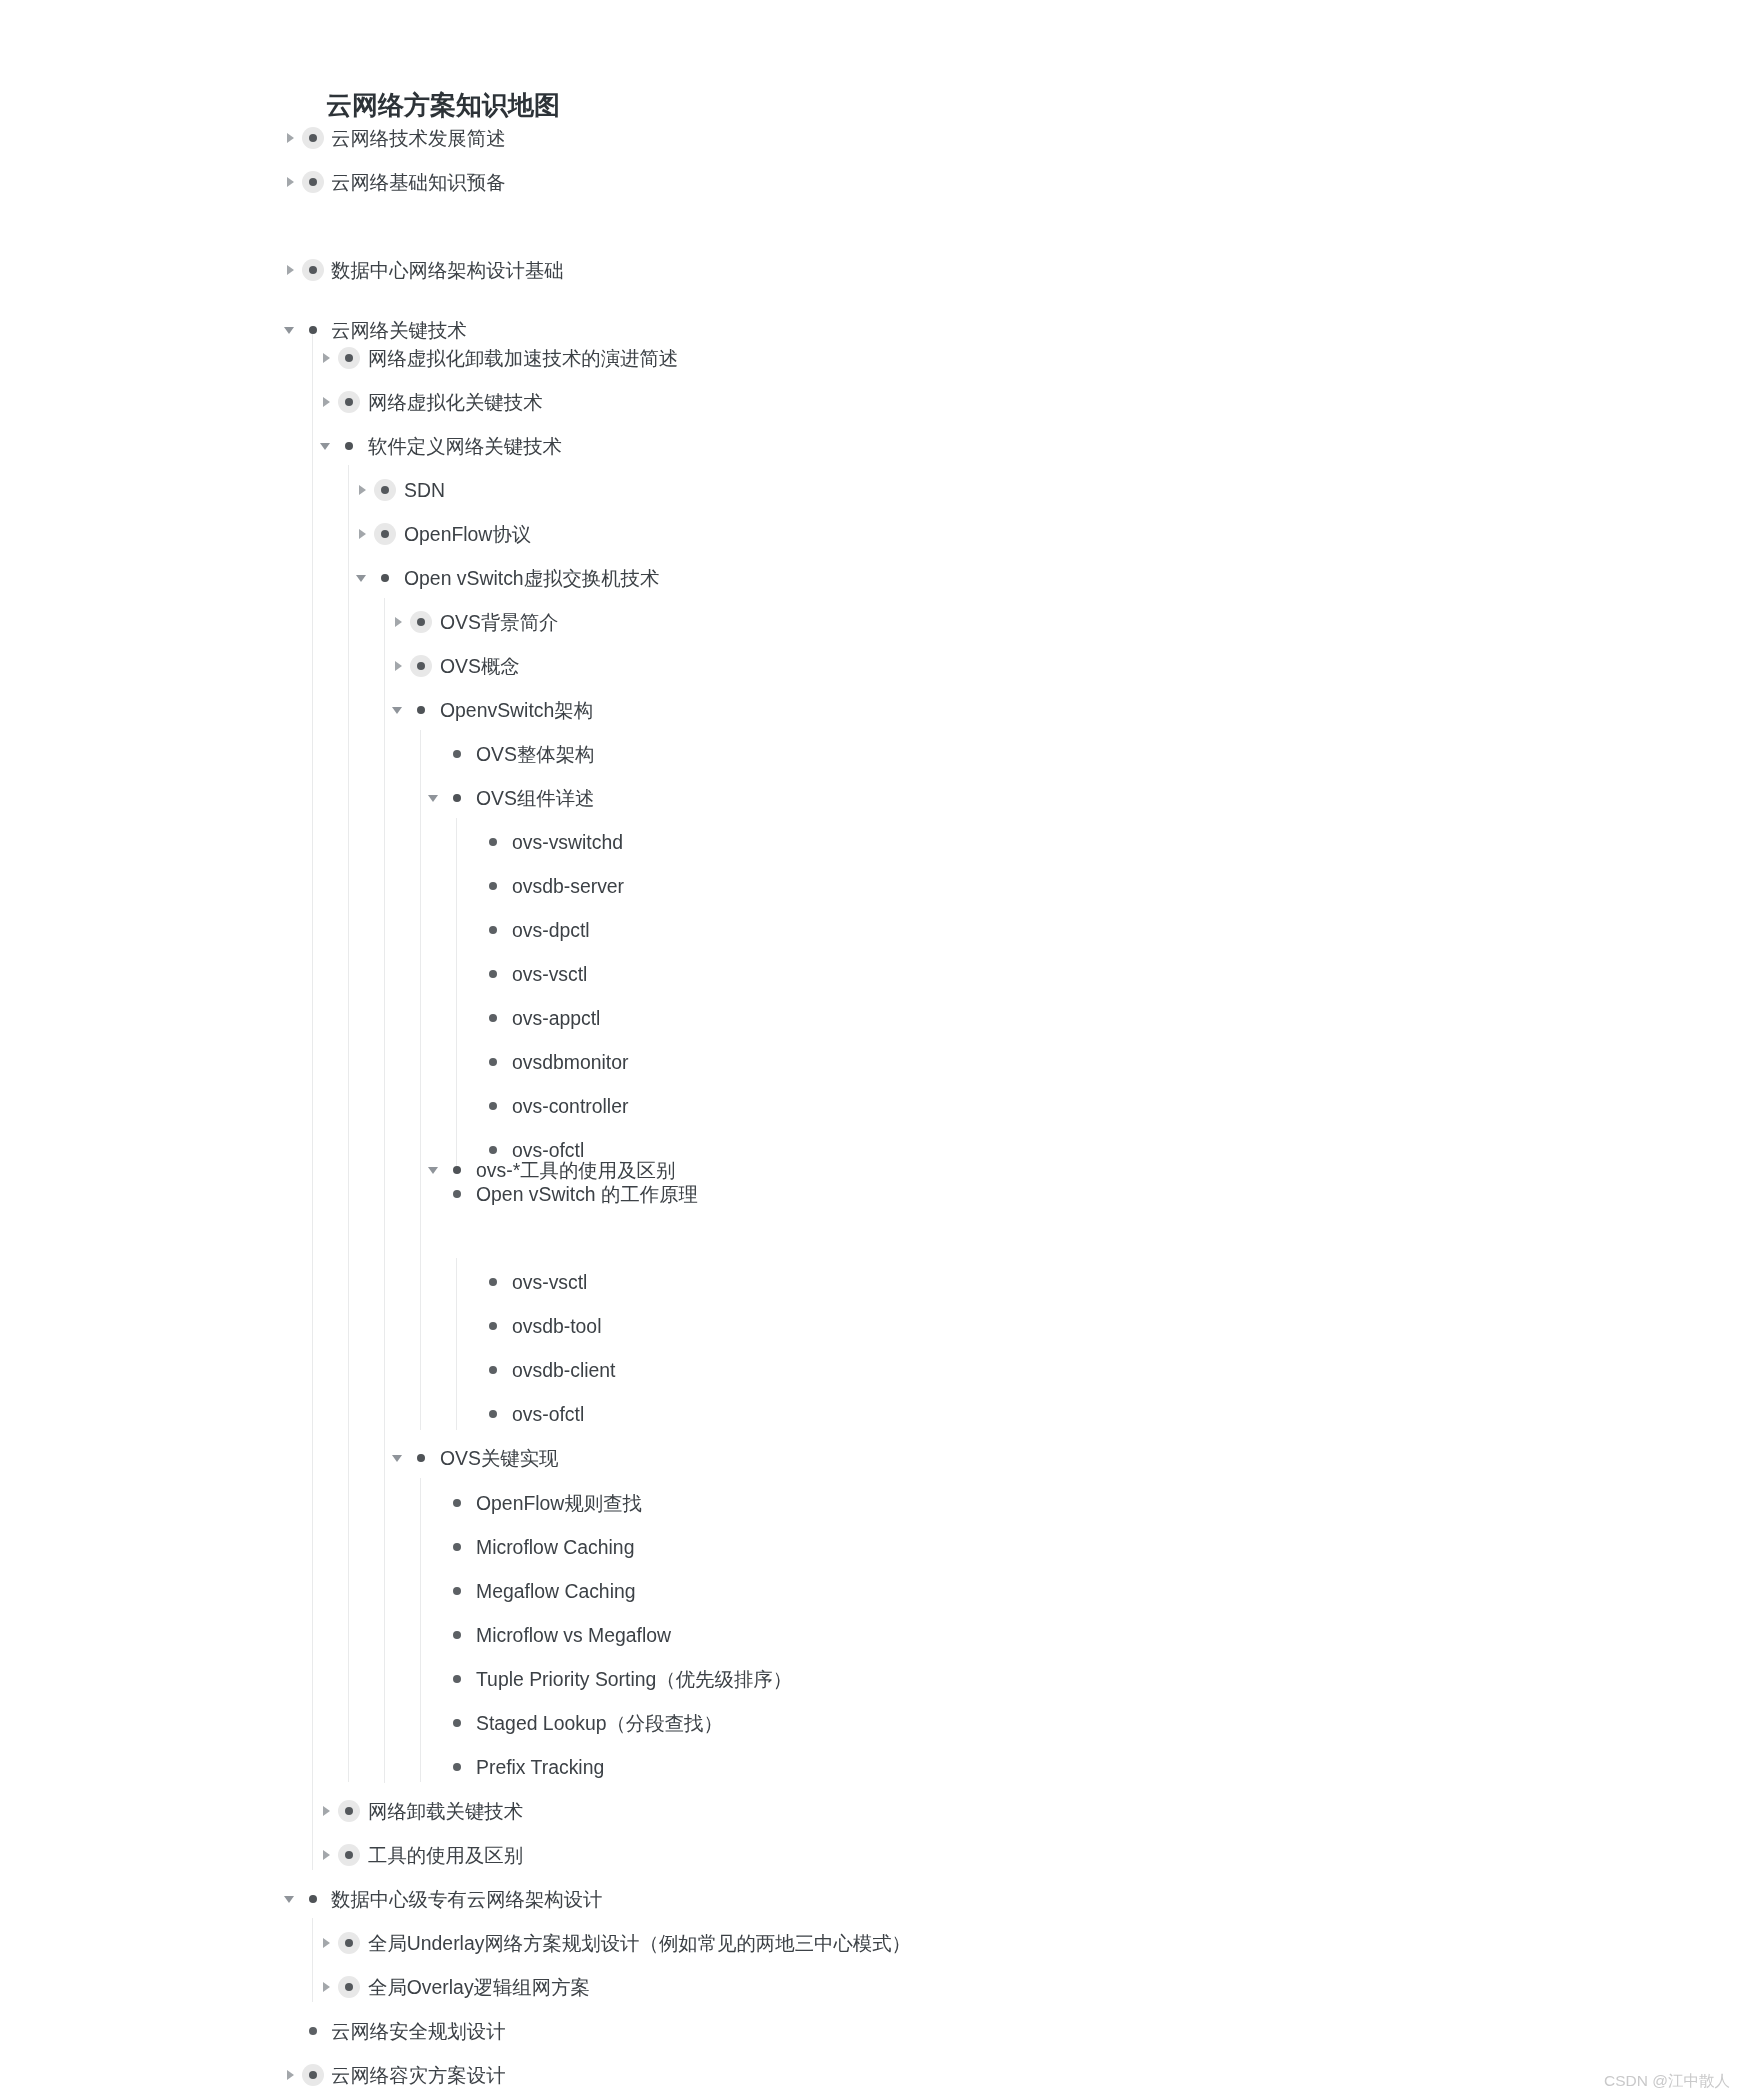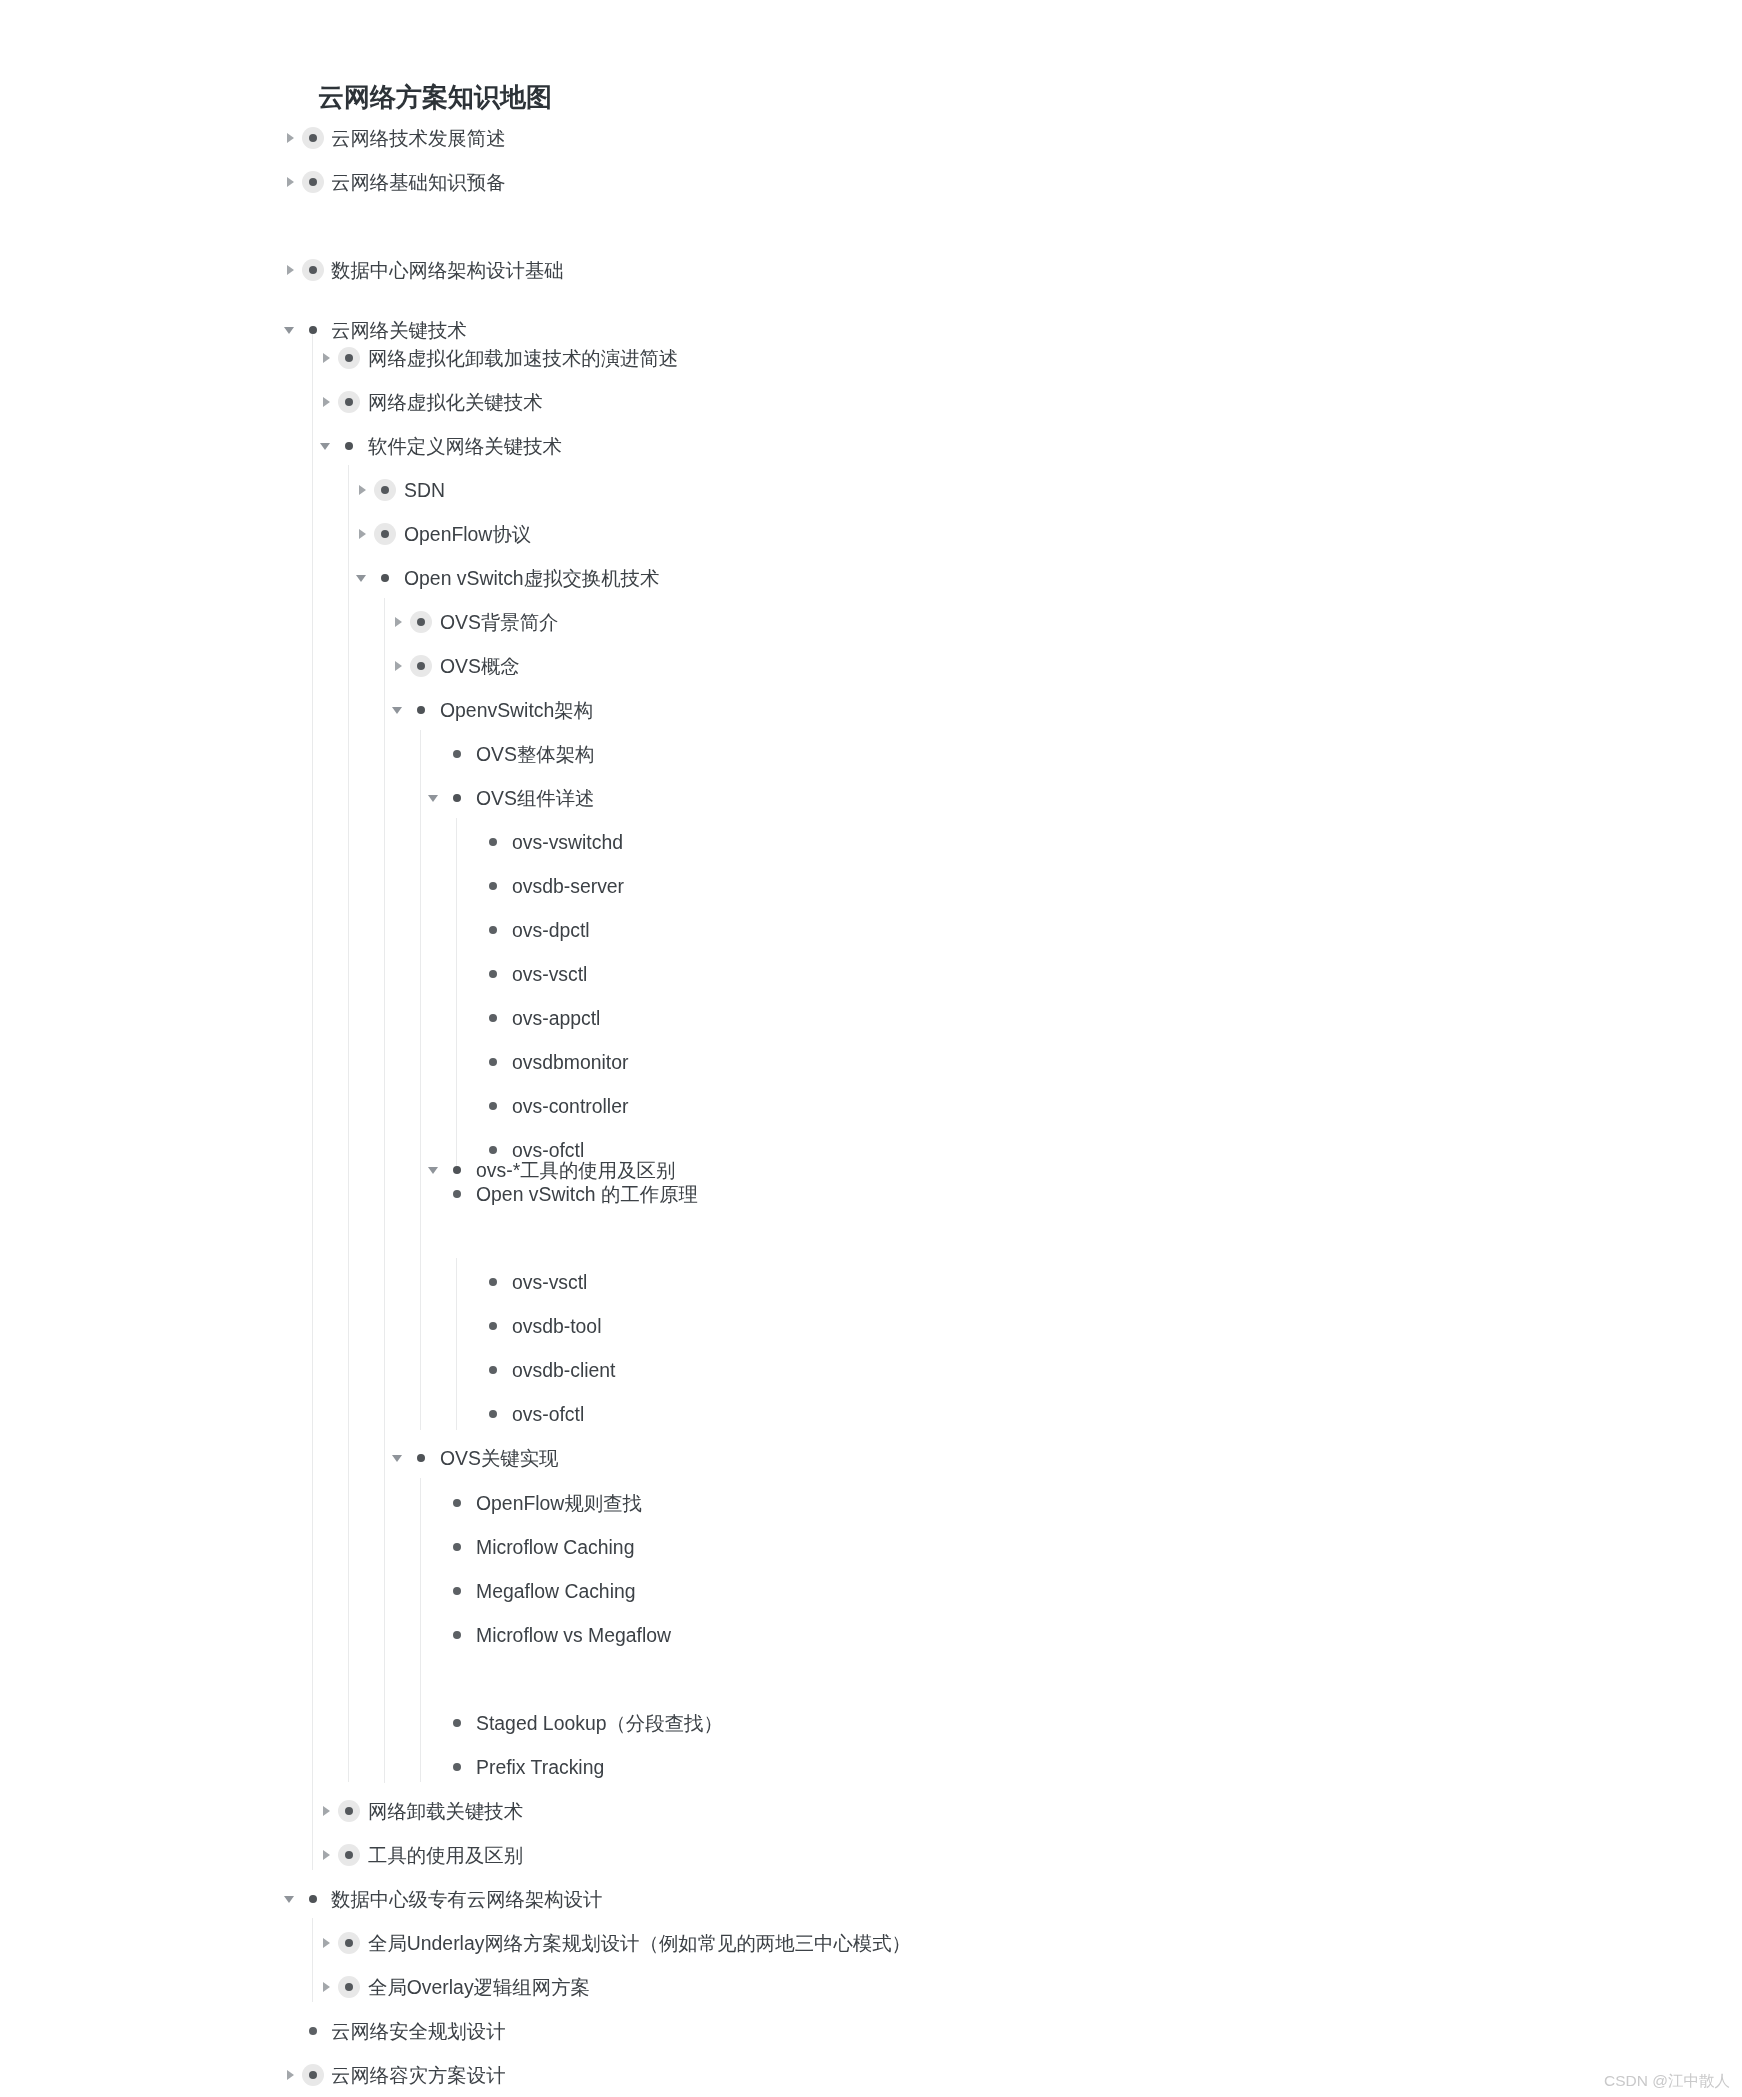--- a/index.html
+++ b/index.html
@@ -5,21 +5,21 @@
   html, body { margin: 0; padding: 0; }
   body {
     width: 1743px; height: 2097px;
     background: #ffffff;
     font-family: "Liberation Sans", "DejaVu Sans", sans-serif;
     overflow: hidden; position: relative;
   }
   .page { position: absolute; inset: 0; }
   .title {
     position: absolute; left: 310px; top: 71px;
-    margin: 8px; font-size: 26px; line-height: 36px;
+    margin: 16px; font-size: 26px; line-height: 36px;
     font-weight: 700; color: #2d3338; white-space: nowrap;
   }
   .tree { position: absolute; inset: 0; }
   .row { position: absolute; left: 0; width: 100%; height: 44px; }
   .row .label {
     position: absolute; top: 0; line-height: 44px;
     font-size: 19.4px; color: #3c4146; white-space: nowrap;
   }
   .tri { position: absolute; width: 0; height: 0; }
   .tri.collapsed {
@@ -248,20 +248,25 @@
       <div class="row" style="top: 1569px;">
 
     <span class="plain-dot" style="left: 453px;"></span>
     <span class="label" style="left: 476px;">Megaflow Caching</span>
   </div>
       <div class="row" style="top: 1613px;">
 
     <span class="plain-dot" style="left: 453px;"></span>
     <span class="label" style="left: 476px;">Microflow vs Megaflow</span>
   </div>
+      <div class="row" style="top: 1657px;">
+
+    <span class="plain-dot" style="left: 453px;"></span>
+    <span class="label" style="left: 476px;">Tuple Priority Sorting（优先级排序）</span>
+  </div>
       <div class="row" style="top: 1701px;">
 
     <span class="plain-dot" style="left: 453px;"></span>
     <span class="label" style="left: 476px;">Staged Lookup（分段查找）</span>
   </div>
       <div class="row" style="top: 1745px;">
 
     <span class="plain-dot" style="left: 453px;"></span>
     <span class="label" style="left: 476px;">Prefix Tracking</span>
   </div>

